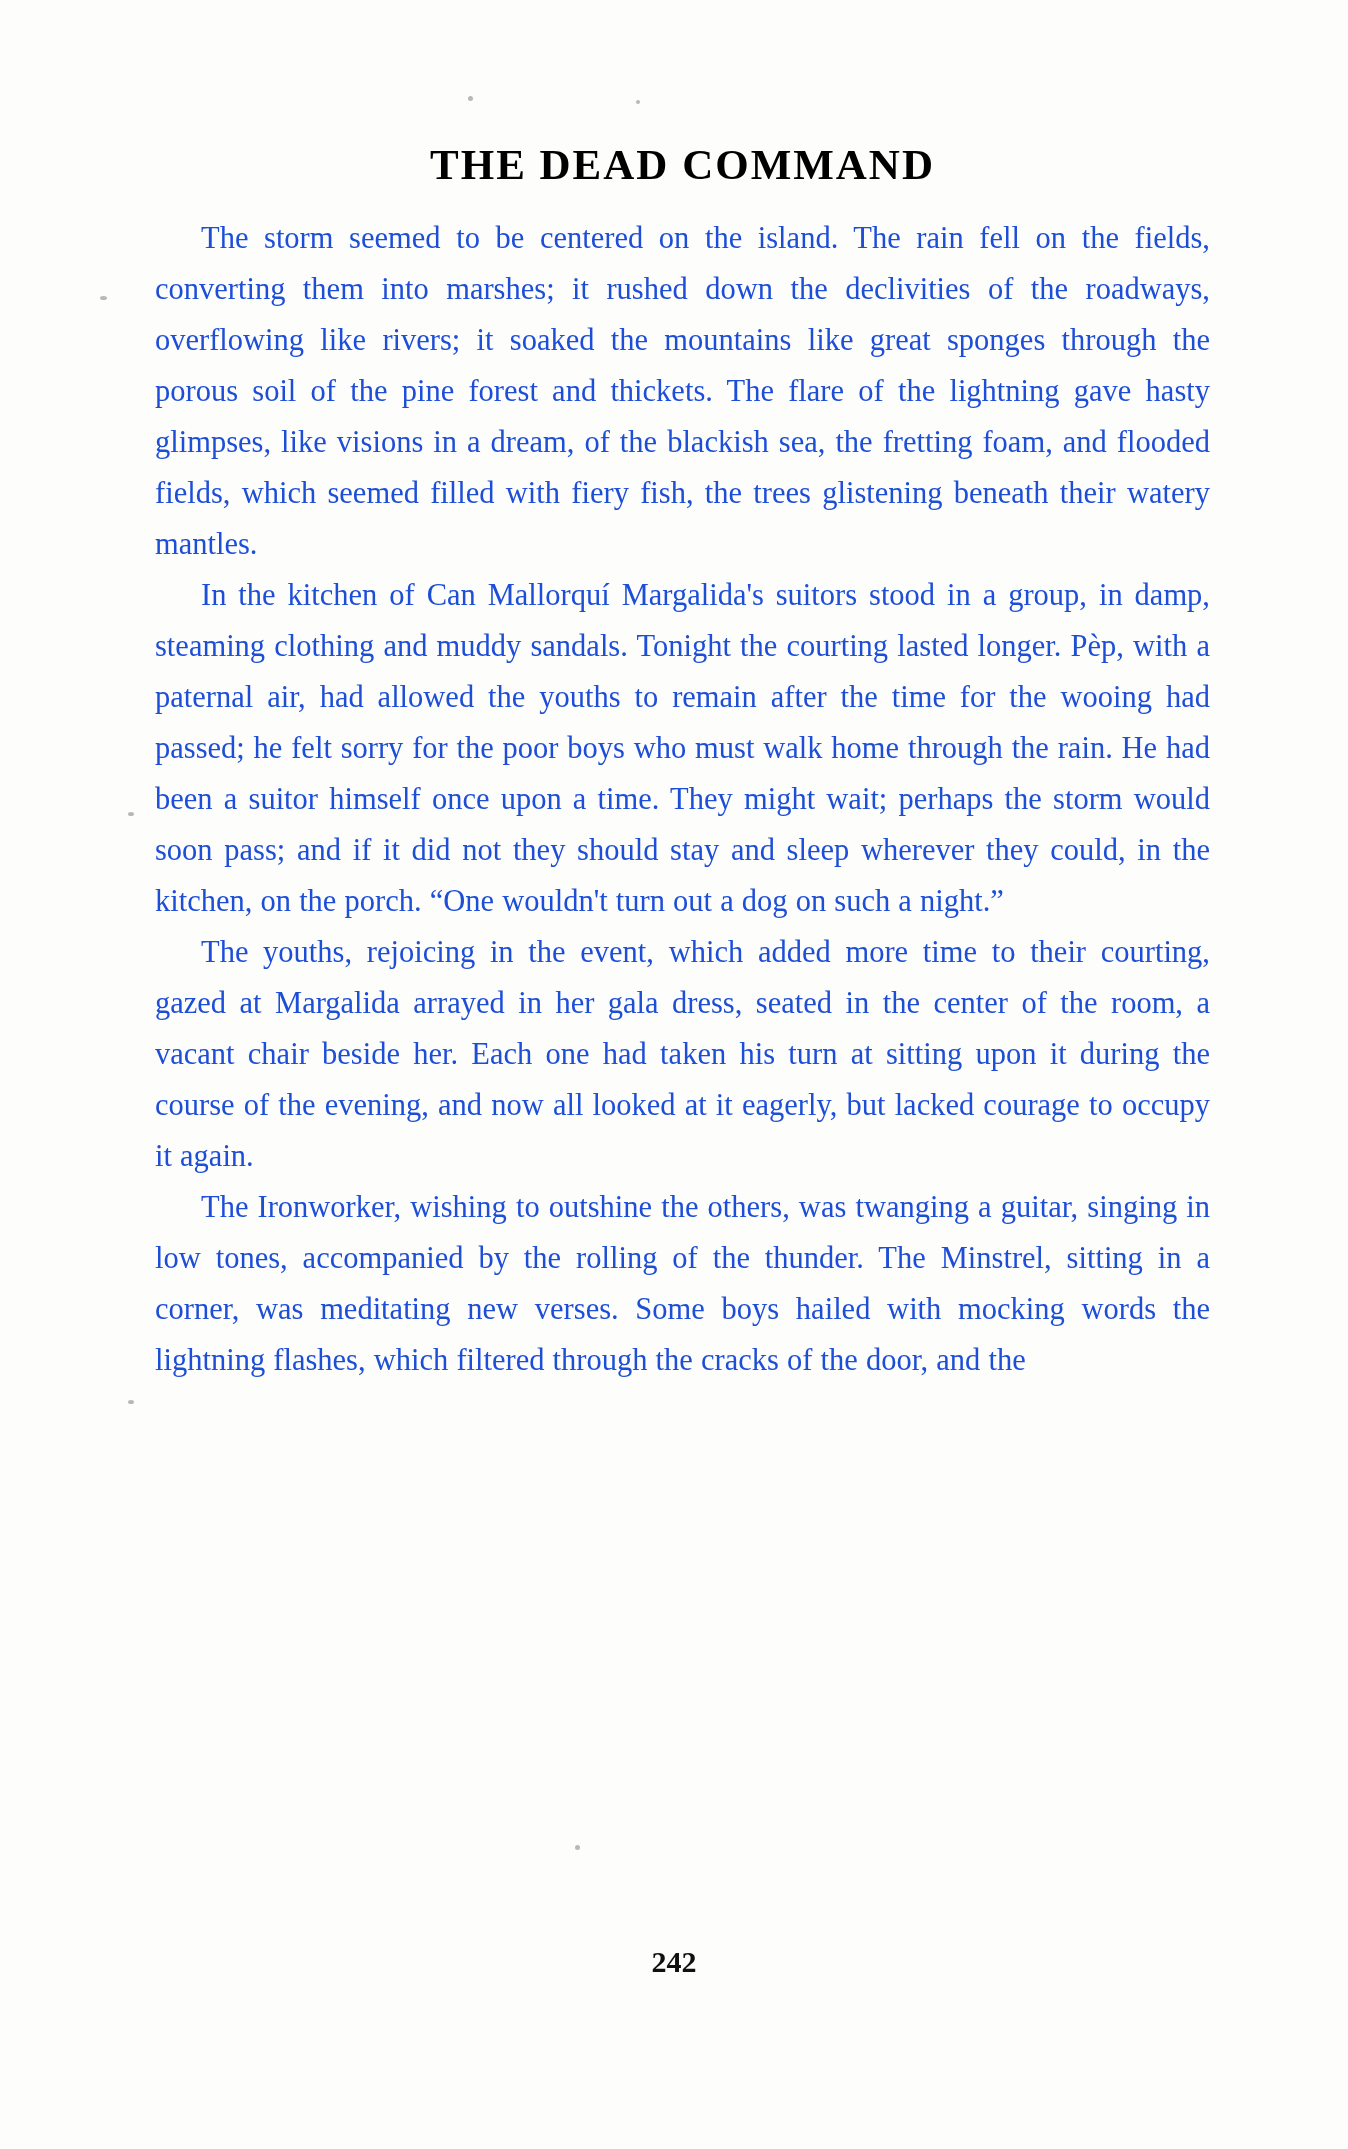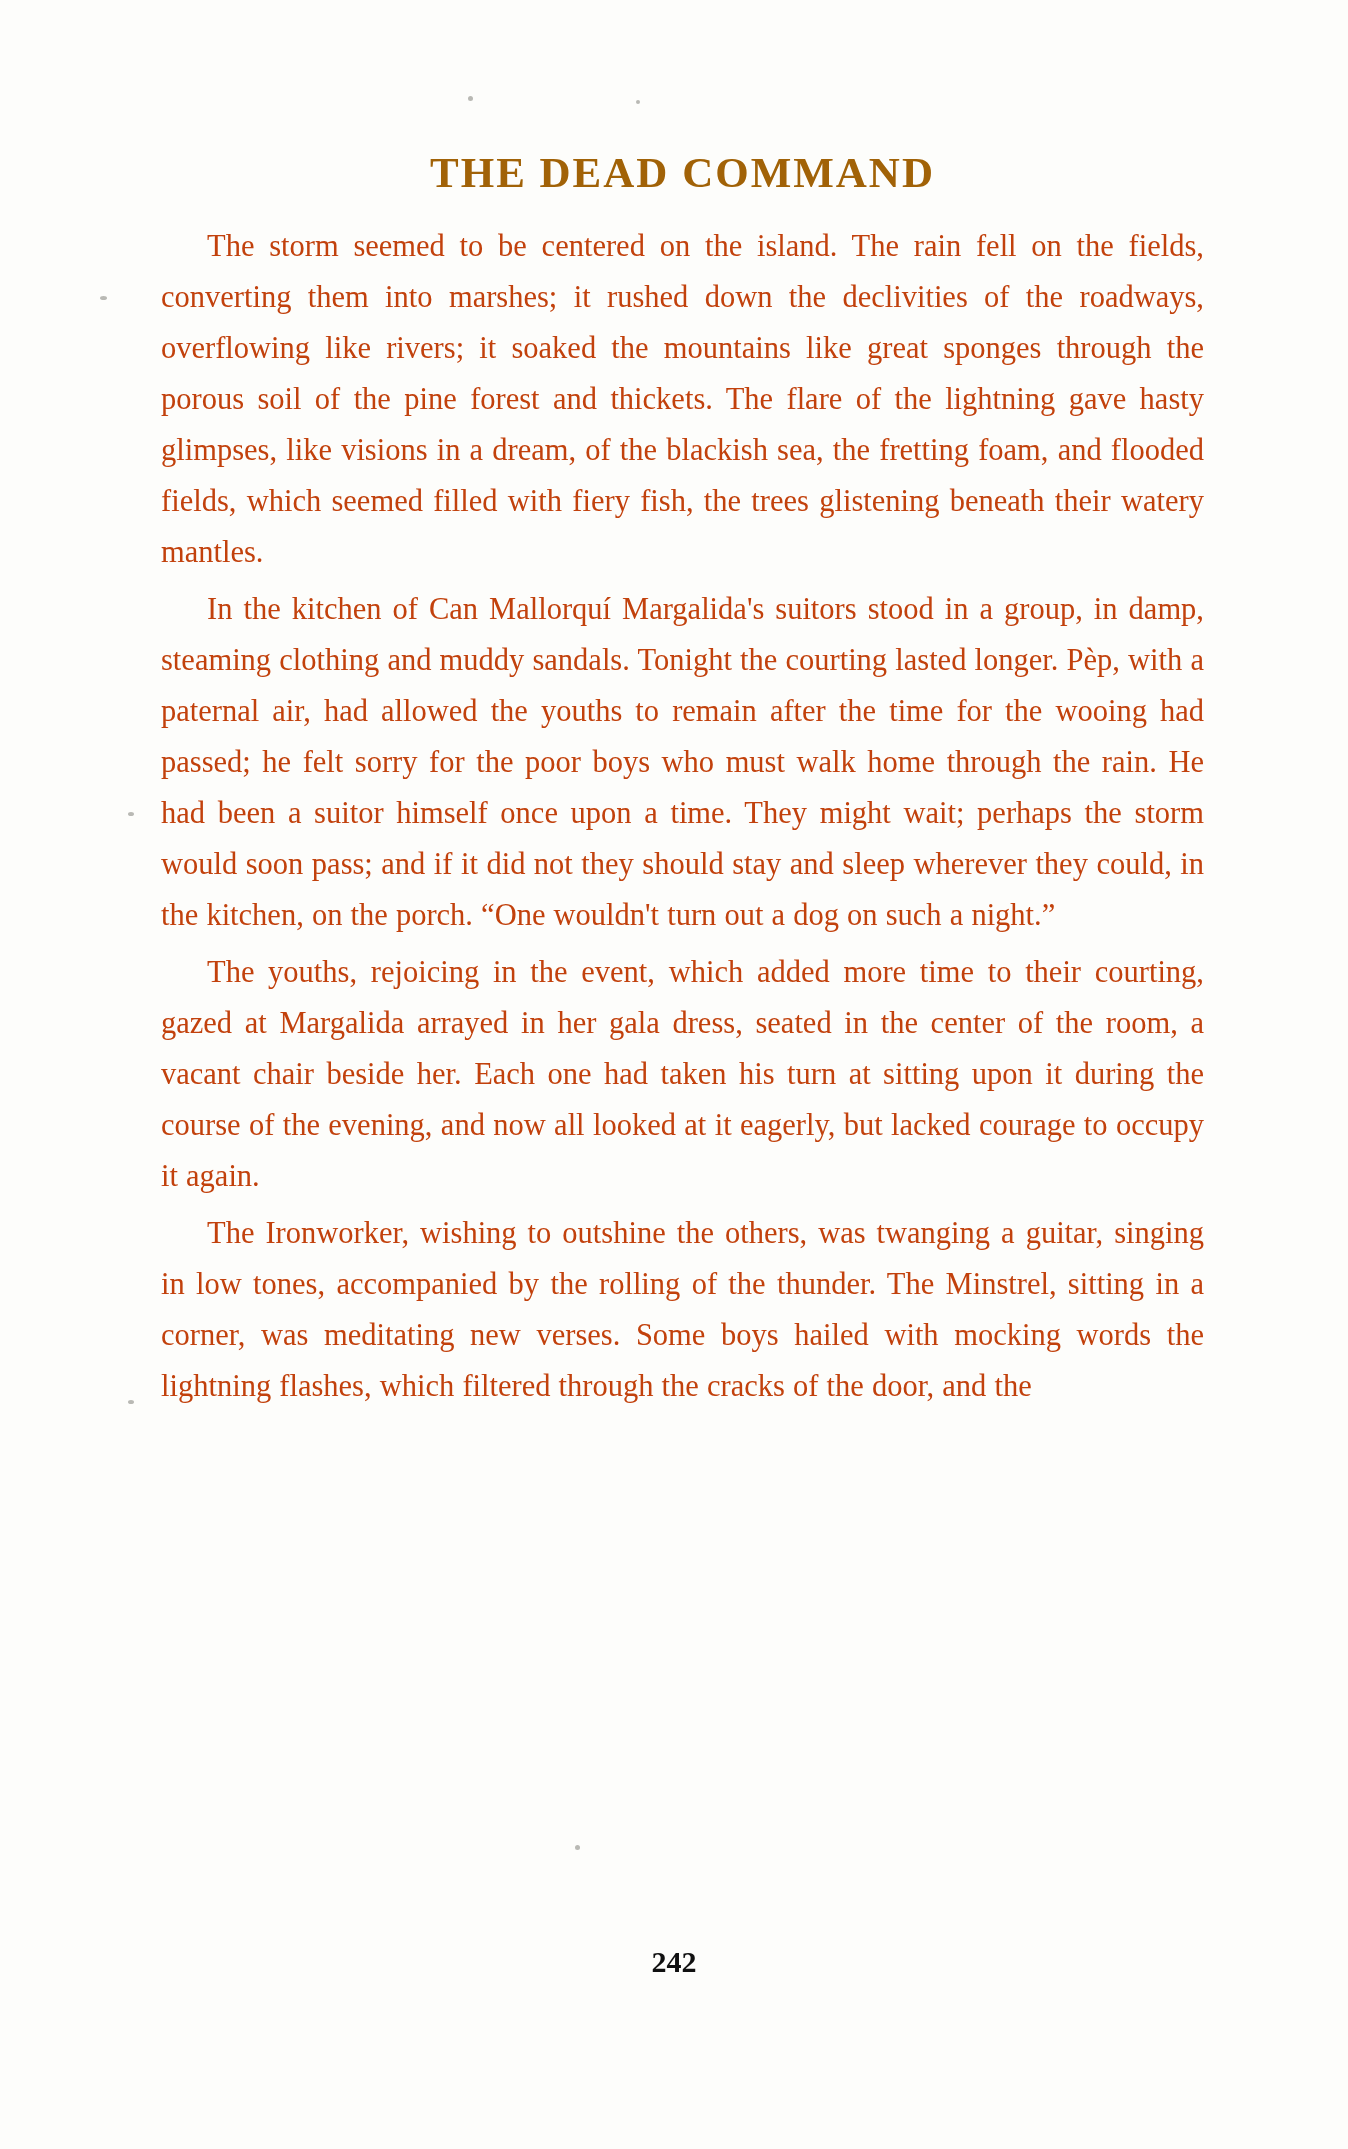--- a/index.html
+++ b/index.html
@@ -25,31 +25,31 @@
     position: absolute;
     left: 155px;
     top: 140px;
     width: 1055px;
   }
   .page-title {
     text-align: center;
     font-size: 43px;
     letter-spacing: 2px;
     font-weight: 700;
-    margin: 8px 0 24px 0;
+    margin: 0 0 24px 0;
     font-family: "Liberation Serif", serif;
-    color: #a16207;
+    color: #000000;
   }
   .para {
     font-size: 30.5px;
     line-height: 51px;
     text-align: justify;
     text-indent: 46px;
-    margin: 6px;
-    color: #c2410c;
+    margin: 0;
+    color: #1d4ed8;
     hyphens: none;
     word-spacing: 0.5px;
   }
   .para + .para {
     margin-top: 0px;
   }
   .folio {
     position: absolute;
     left: 0;
     right: 0;

